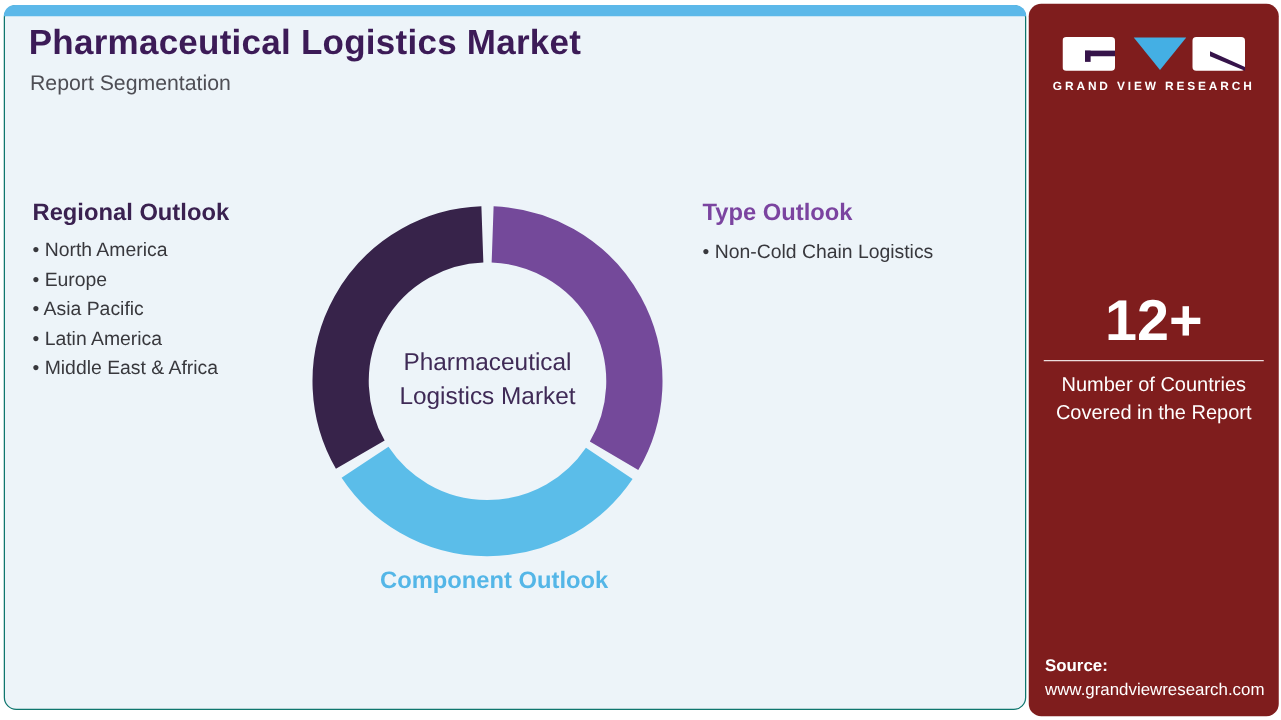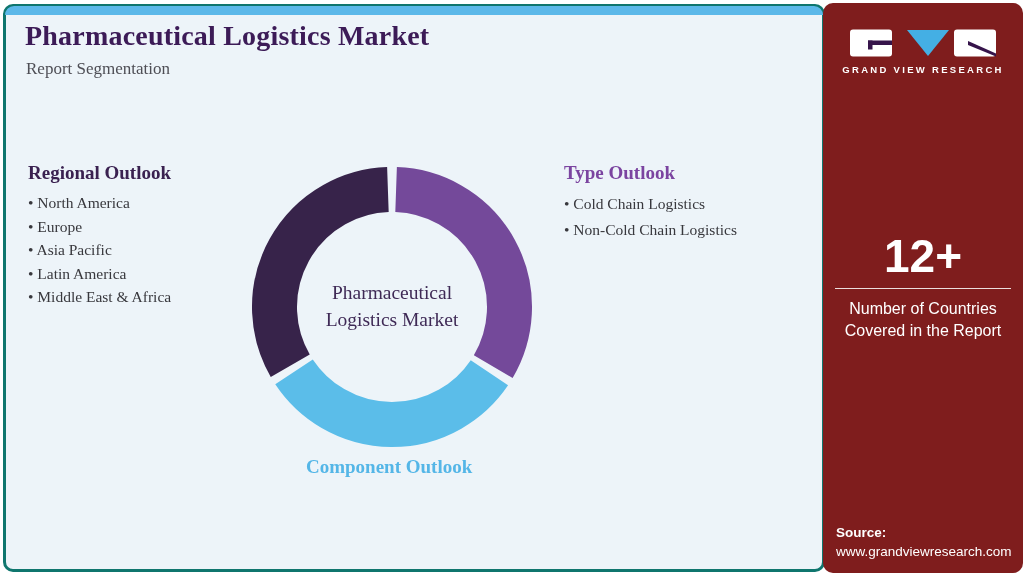--- a/index.html
+++ b/index.html
@@ -9,23 +9,22 @@
     font-family: "Liberation Sans", sans-serif;
     overflow: hidden;
   }
   .stage { position: relative; width: 1025px; height: 576px; }
 
   
   .panel {
     position: absolute; left: 3px; top: 4px;
     width: 816px; height: 562px;
     background: #EDF4F9;
-    border: 3px solid #0f766e;
+    border: 1px solid #0f766e;
     border-radius: 10px;
-    font-family: Liberation Serif, serif;
   }
   .topbar {
     position: absolute; left: -1px; top: -1px; right: -1px;
     height: 9px; background: #5CB8E9;
     border-radius: 9px 9px 0 0;
   }
 
   .title {
     position: absolute; left: 19px; top: 13px;
     font-size: 28px; font-weight: bold; color: #3C1B57;
@@ -109,21 +108,20 @@
           <li>Europe</li>
           <li>Asia Pacific</li>
           <li>Latin America</li>
           <li>Middle East &amp; Africa</li>
         </ul>
     </div>
 
     <div class="outlook outlook-type">
       <div class="heading">Type Outlook</div>
       <ul>
-          <li>Cold Chain Logistics</li>
           <li>Non-Cold Chain Logistics</li>
         </ul>
     </div>
 
     <div class="outlook outlook-component">
       <div class="heading">Component Outlook</div>
     </div>
 
     <div class="donut-wrap">
       <svg width="300" height="300" viewBox="0 0 300 300">

